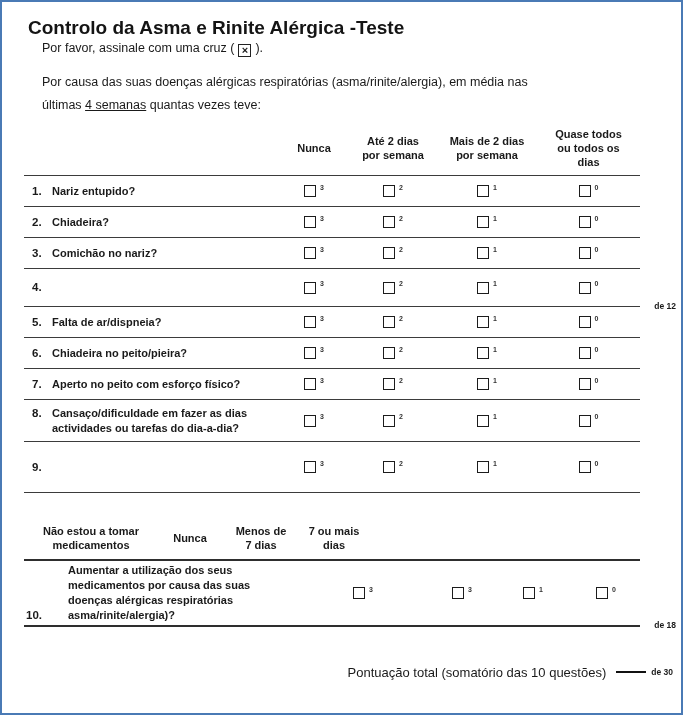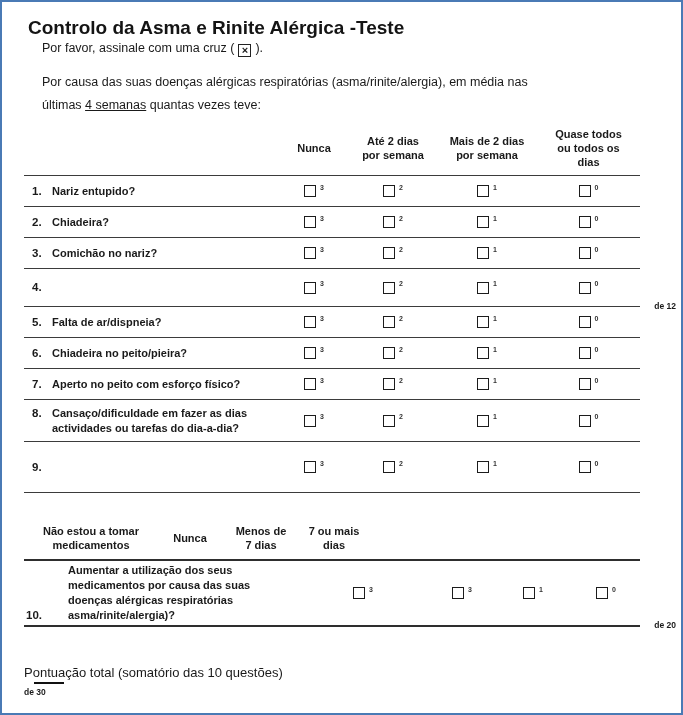--- a/index.html
+++ b/index.html
@@ -103,22 +103,21 @@
   .q10row { min-height: 60px; border-bottom: 2px solid #2e2e2e; }
   .q10 { display: flex; align-items: flex-end; gap: 20px; }
   .q10 .qnum { flex: 0 0 22px; }
 
   
   .footer {
     margin-top: 37px;
     margin-right: -33px;
     display: flex;
     justify-content: flex-end;
-    align-items: flex-start;
-    flex-direction: column;
+    align-items: center;
   }
   .total-label { font-size: 13px; line-height: 17px; }
   .total-blank {
     display: inline-block;
     width: 30px; height: 3px;
     border-bottom: 2px solid #111;
     margin: 0 5px 3px 10px;
   }
   .total-note { font-size: 8.5px; font-weight: bold; margin-bottom: 1px; }
 </style>
@@ -388,21 +387,21 @@
           <span class="sc">3</span>
         </div>
       <div class="cell d3">
           <span class="cb"></span>
           <span class="sc">1</span>
         </div>
       <div class="cell d4">
           <span class="cb"></span>
           <span class="sc">0</span>
         </div>
-      <span class="subnote">de 20</span>
+      <span class="subnote">de 18</span>
     </div>
 
   </div>
 
   <div class="footer">
     <span class="total-label">Pontuação total (somatório das 10 questões)</span>
     <span class="total-blank"></span>
     <span class="total-note">de 30</span>
   </div>
 

